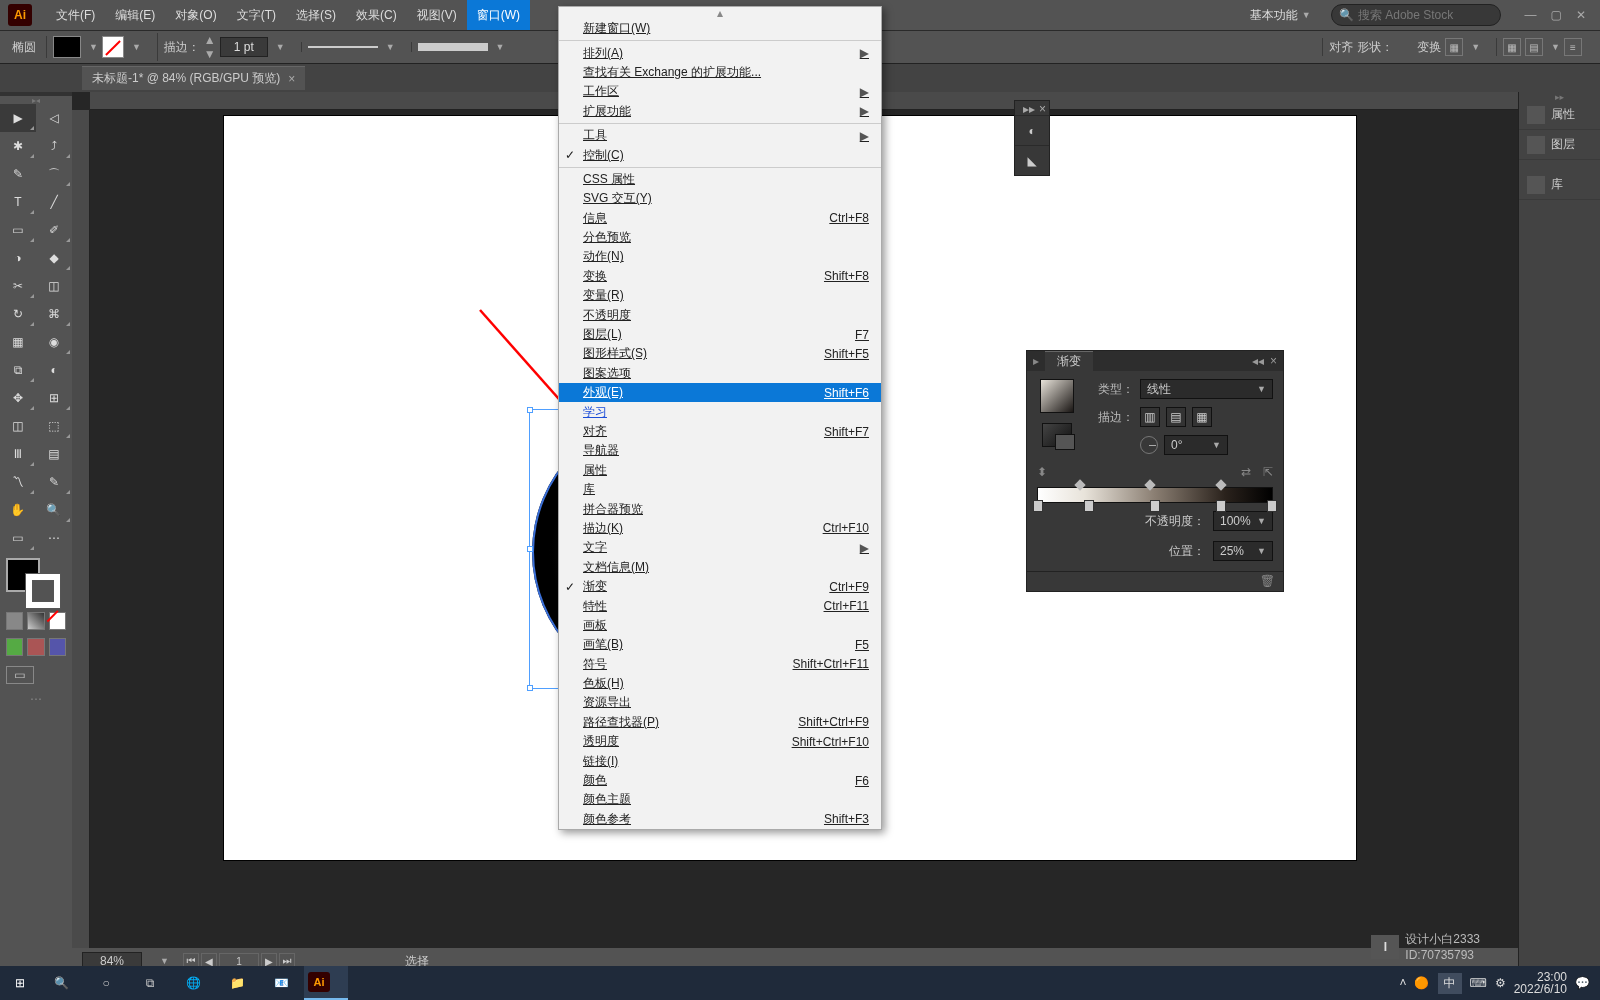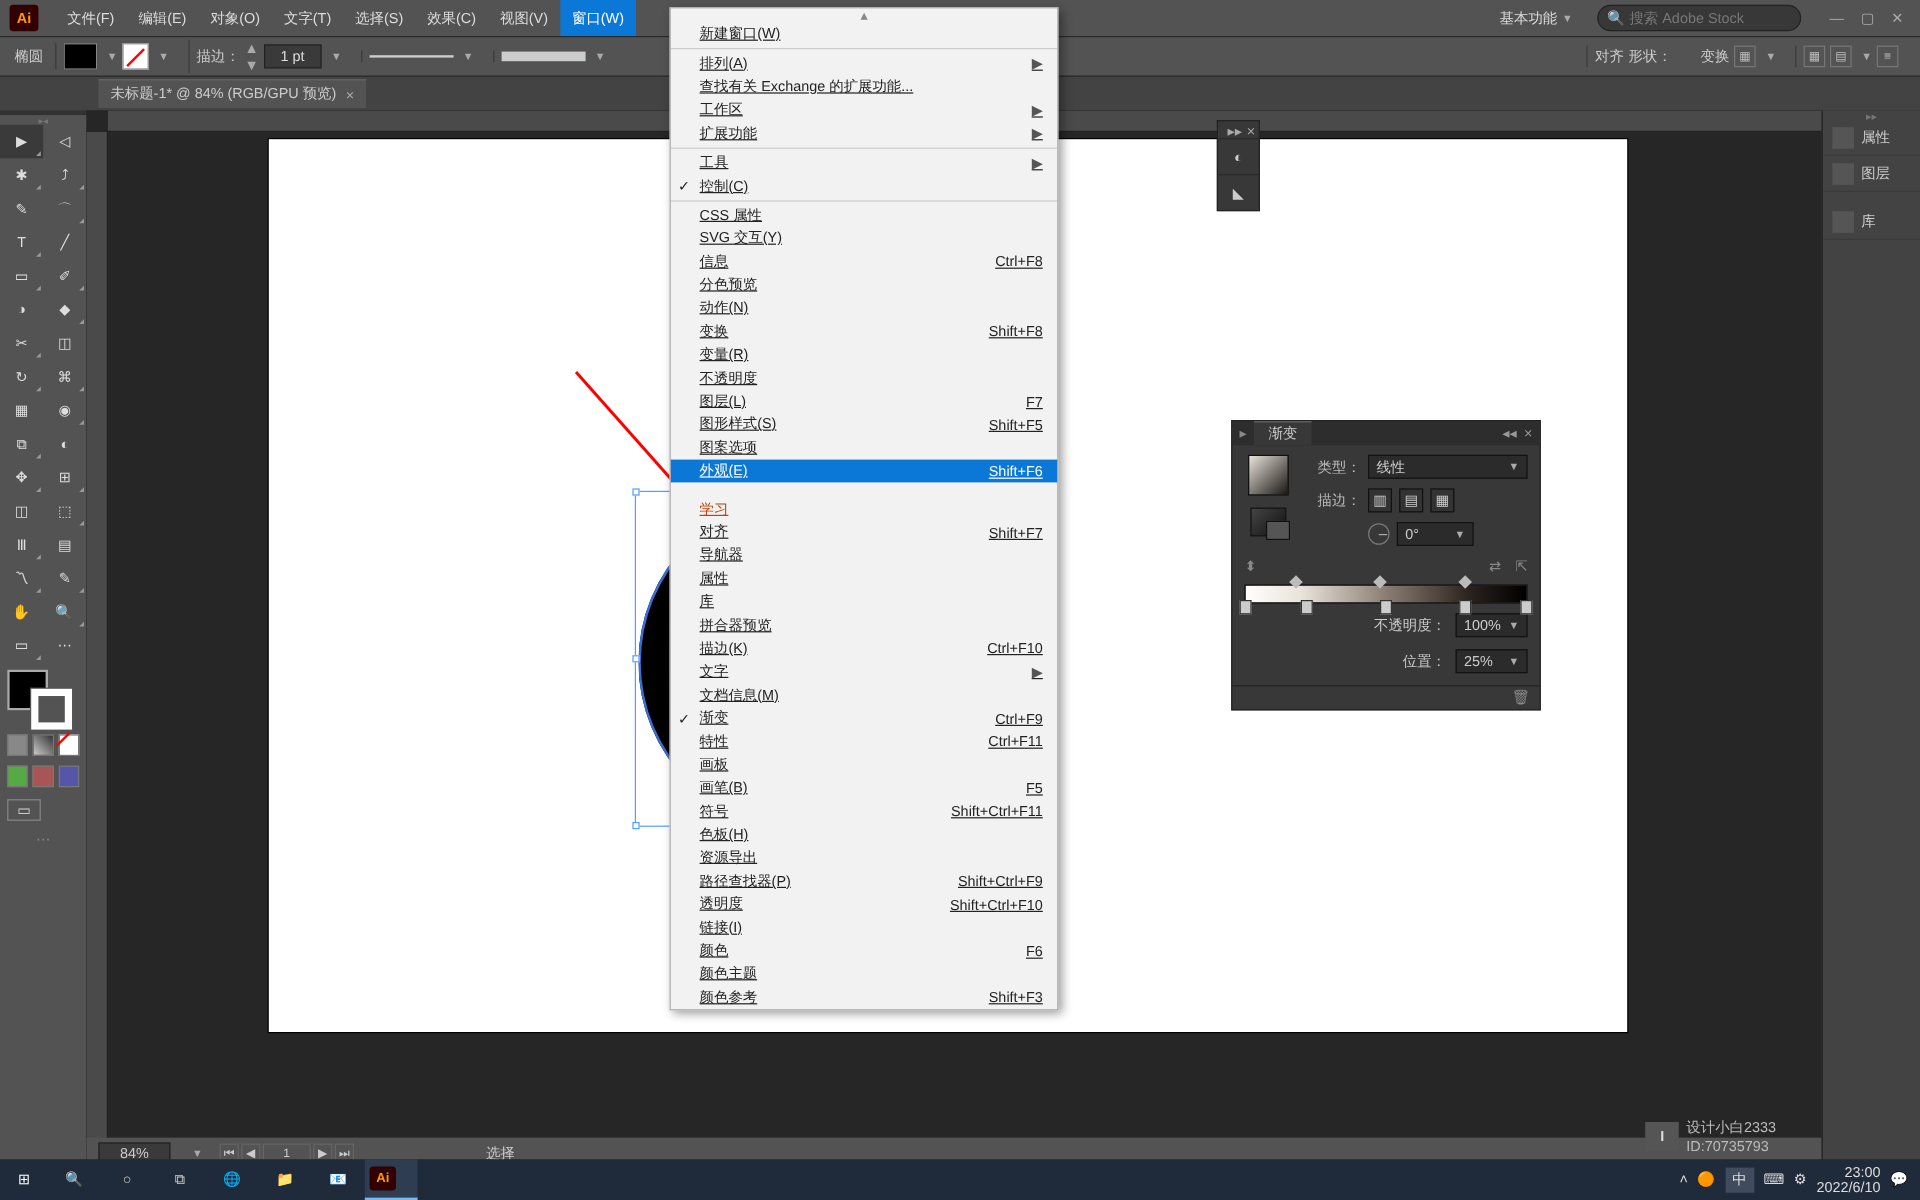--- a/index.html
+++ b/index.html
@@ -60,21 +60,21 @@
   .ellipse { position:absolute; left:460px; top:320px; width:280px; height:280px; border-radius:50%;
     background: radial-gradient(circle at 50% 50%, #5570a8 0%, #2a2a2a 18%, #1a1a1a 40%, #000 62%, #000 100%);
     box-shadow: inset 0 0 0 2px #3a6fd8;
     clip-path: inset(0 100px 0 0);
   }
   .arrow { position:absolute; pointer-events:none; }
   
   .dropdown { position:absolute; left:558px; top:6px; width:324px; background:#f2f2f2; border:1px solid #aaa; box-shadow:3px 3px 8px rgba(0,0,0,.4); color:#222; z-index:50;}
   .dropdown .grip { height:12px; display:flex; justify-content:center; align-items:center; color:#888;}
   .dropdown .item { height:19.4px; display:flex; align-items:center; padding-left:24px; padding-right:12px; position:relative;text-decoration:underline;}
-  .dropdown .item.disabled { color:#c2410c;margin-top:12px;}
+  .dropdown .item.disabled { color:#1d4ed8;}
   .dropdown .item.highlight { background:#0b78d7; color:#fff;}
   .dropdown .item .sc { margin-left:auto; }
   .dropdown .item .sub { margin-left:auto; color:#555;}
   .dropdown .item .chk { position:absolute; left:6px; }
   .dropdown hr { border:none; border-top:1px solid #ccc; margin:2px 0;}
   
   .minipanel { position:absolute; left:1014px; top:100px; width:36px; background:#383838; border:1px solid #222;}
   .minipanel .hd { height:14px; display:flex; justify-content:flex-end; gap:4px; padding:1px 3px; color:#aaa; font-size:10px;}
   .minipanel .btn { height:30px; display:flex; align-items:center; justify-content:center; color:#ccc; border-top:1px solid #2a2a2a;}
   

